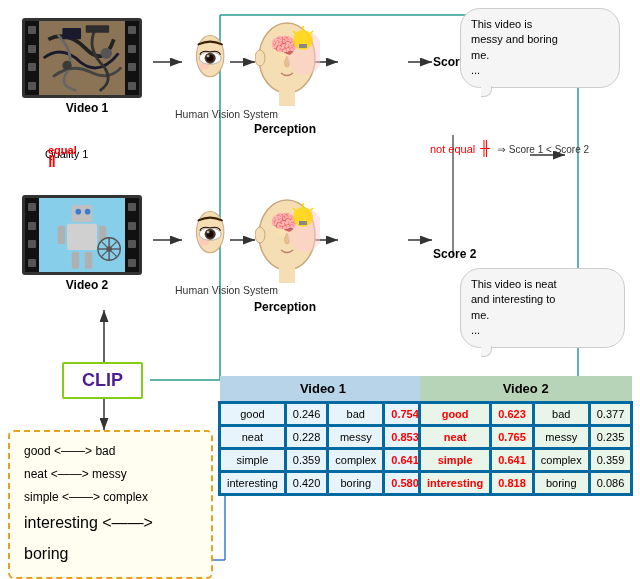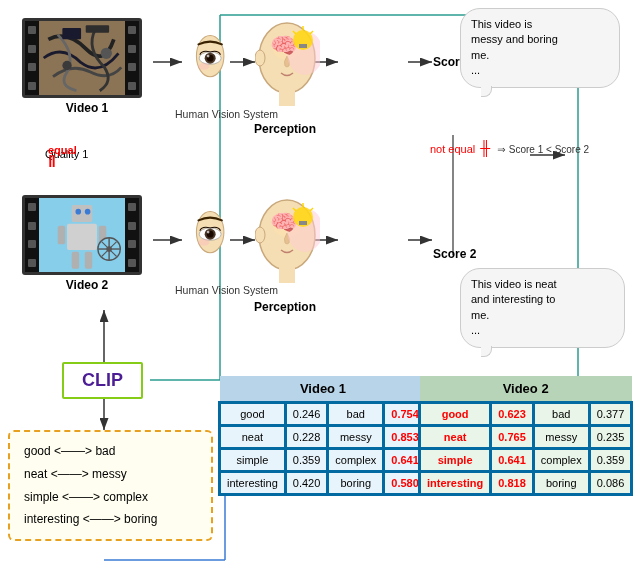--- a/index.html
+++ b/index.html
@@ -454,21 +454,21 @@
   </div>
 
   <div class="clip-box" style="top:362px; left:62px;">
     <span>CLIP</span>
   </div>
 
   <div class="attr-box" style="top:430px; left:8px; width:205px;">
     <div style="font-size:12px;">good  &lt;——&gt;  bad</div>
     <div style="font-size:12px;">neat  &lt;——&gt;  messy</div>
     <div style="font-size:12px;">simple  &lt;——&gt;  complex</div>
-    <div style="font-size:12px;">interesting  &lt;——&gt;  boring</div>
+    <div style="font-size:16px;">interesting  &lt;——&gt;  boring</div>
   </div>
 
   <div class="score-table-container" style="top:376px; left:218px;">
     <table class="score-table">
       <thead>
         <tr class="video1-header">
           <th colspan="4" class="video1-header" style="font-size:13px; padding:5px 20px;">Video 1</th>
         </tr>
       </thead>
       <tbody class="v1-bg">

